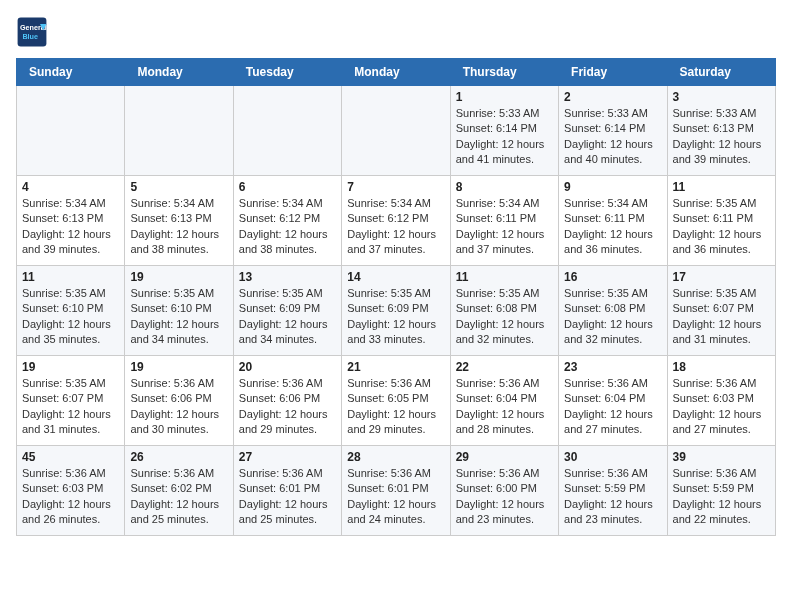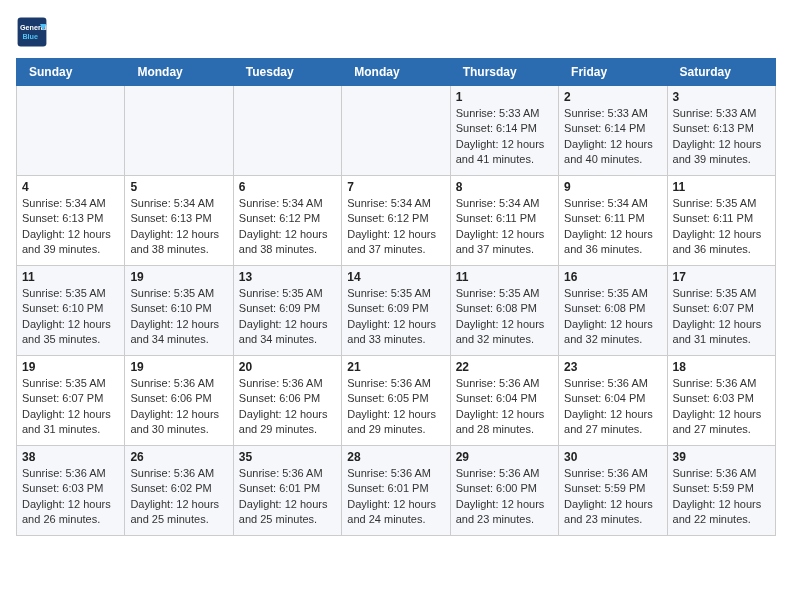--- a/index.html
+++ b/index.html
@@ -272,33 +272,33 @@
         </td>
         <td>
           <div class="day-number">18</div>
           <div class="day-info" style="white-space: pre-line;">Sunrise: 5:36 AM
 Sunset: 6:03 PM
 Daylight: 12 hours and 27 minutes.</div>
         </td>
       </tr>
       <tr>
         <td>
-          <div class="day-number">38</div>
+          <div class="day-number">45</div>
           <div class="day-info" style="white-space: pre-line;">Sunrise: 5:36 AM
 Sunset: 6:03 PM
 Daylight: 12 hours and 26 minutes.</div>
         </td>
         <td>
           <div class="day-number">26</div>
           <div class="day-info" style="white-space: pre-line;">Sunrise: 5:36 AM
 Sunset: 6:02 PM
 Daylight: 12 hours and 25 minutes.</div>
         </td>
         <td>
-          <div class="day-number">35</div>
+          <div class="day-number">27</div>
           <div class="day-info" style="white-space: pre-line;">Sunrise: 5:36 AM
 Sunset: 6:01 PM
 Daylight: 12 hours and 25 minutes.</div>
         </td>
         <td>
           <div class="day-number">28</div>
           <div class="day-info" style="white-space: pre-line;">Sunrise: 5:36 AM
 Sunset: 6:01 PM
 Daylight: 12 hours and 24 minutes.</div>
         </td>

